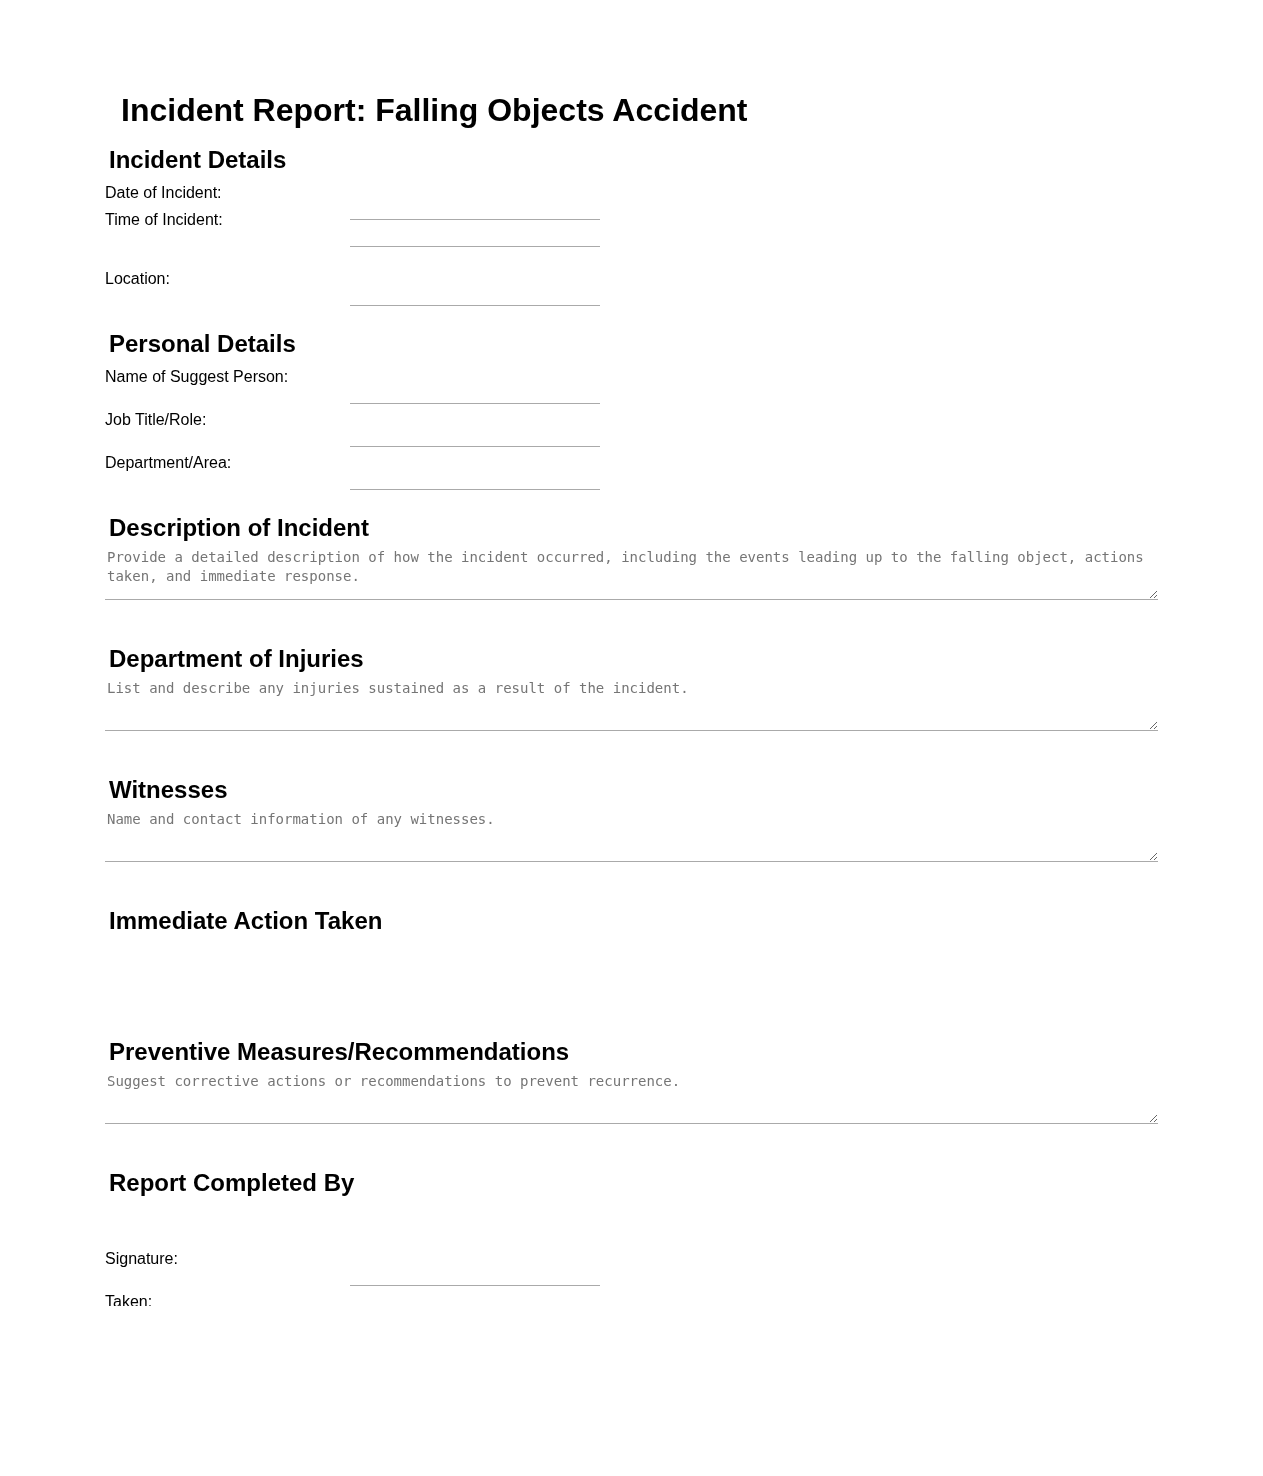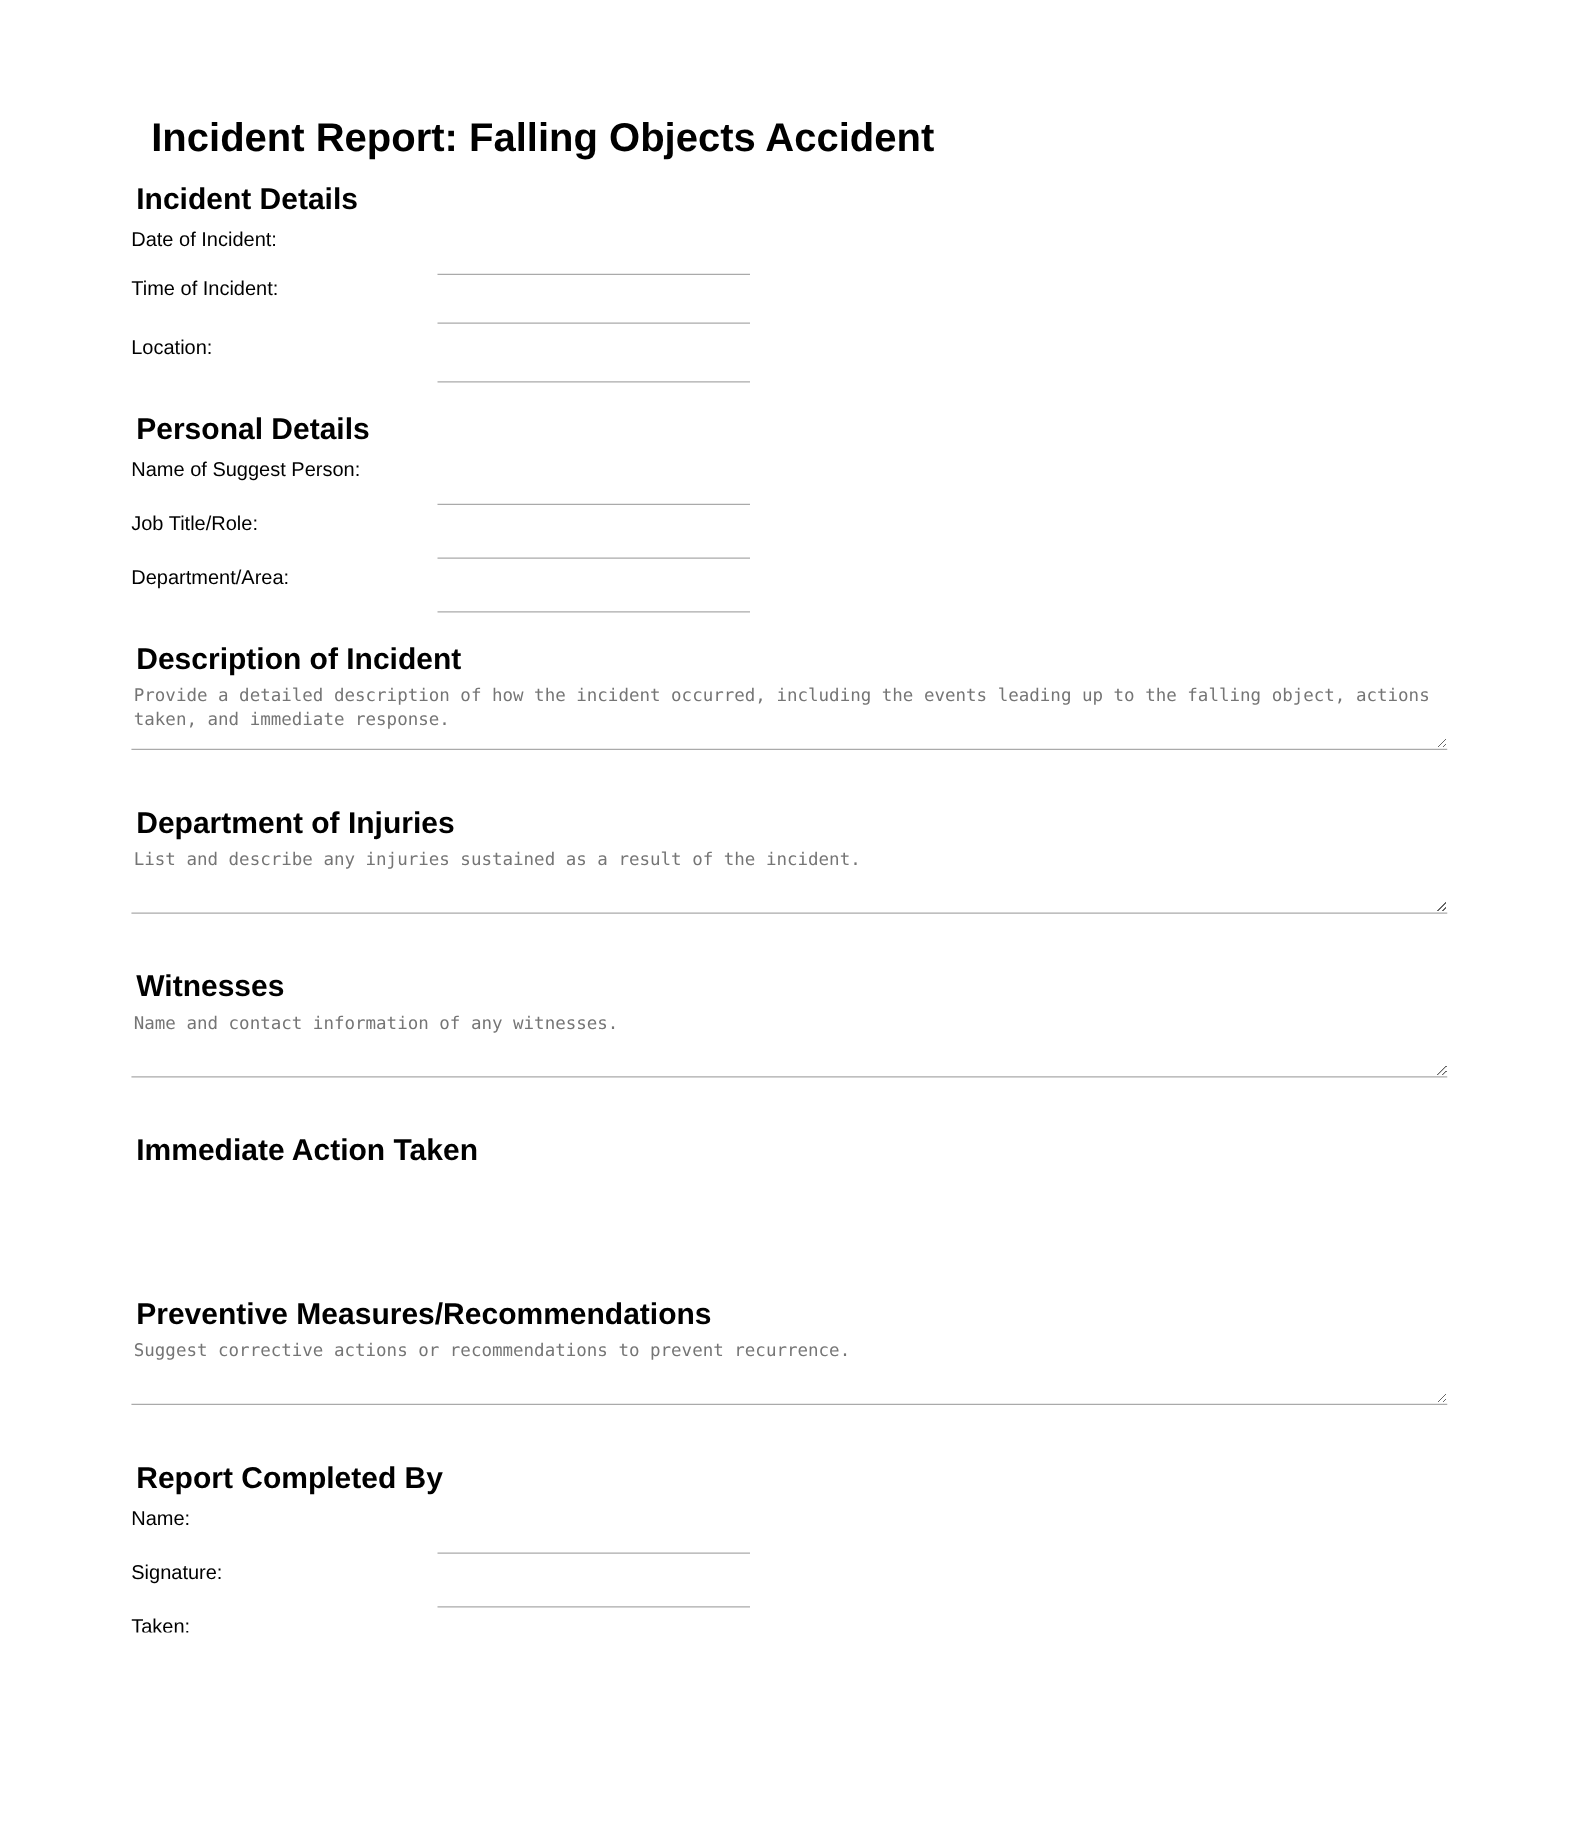--- a/index.html
+++ b/index.html
@@ -44,21 +44,21 @@
 <body>
 
 <div class="page">
   <h1>Incident Report: Falling Objects Accident</h1>
 
   <h2 style="top:144px">Incident Details</h2>
   <div class="field-row" style="top:183px">
     <label>Date of Incident:</label>
     <input type="text" value="" style="">
   </div>
-  <div class="field-row" style="top:222px">
+  <div class="field-row" style="top:210px">
     <label>Time of Incident:</label>
     <input type="text" value="" style="">
   </div>
   <div class="field-row" style="top:269px">
     <label>Location:</label>
     <input type="text" value="" style="">
   </div>
 
   <h2 style="top:328px">Personal Details</h2>
   <div class="field-row" style="top:367px">
@@ -90,24 +90,20 @@
   </div>
 
   <h2 style="top:905px">Immediate Action Taken</h2>
 
   <h2 style="top:1036px">Preventive Measures/Recommendations</h2>
   <div class="ta-wrap" style="top:1068px">
     <textarea placeholder="Suggest corrective actions or recommendations to prevent recurrence." style=""></textarea>
   </div>
 
   <h2 style="top:1167px">Report Completed By</h2>
-  <div class="field-row" style="top:1206px">
-    <label>Name:</label>
-    <input type="text" value="" style="">
-  </div>
   <div class="field-row" style="top:1249px">
     <label>Signature:</label>
     <input type="text" value="" style="">
   </div>
   <div class="field-row" style="top:1292px">
     <label>Taken:</label>
     <input type="text" value="" style="">
   </div>
 </div>
 

